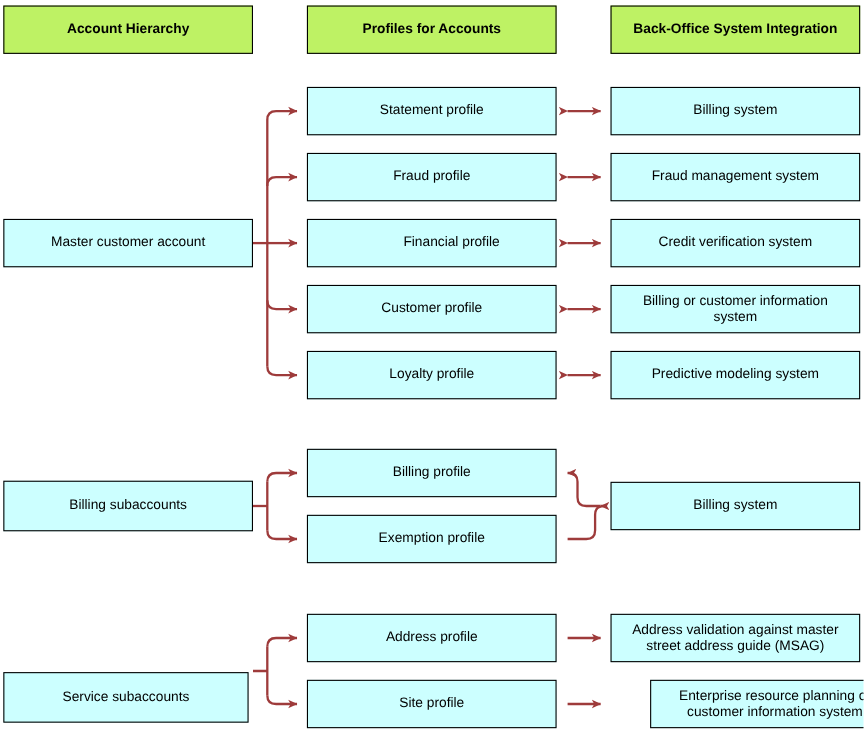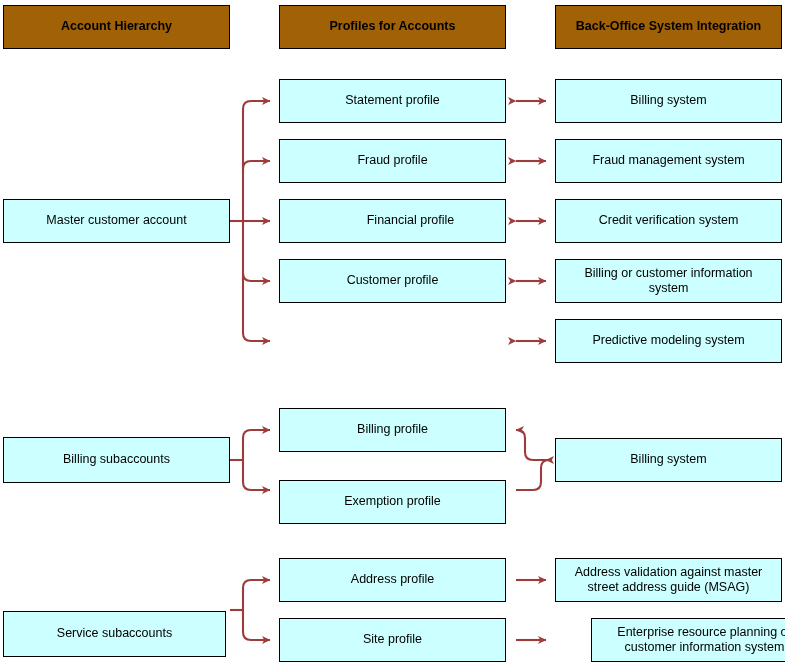--- a/index.html
+++ b/index.html
@@ -34,21 +34,21 @@
     display: flex;
     align-items: center;
     justify-content: center;
     text-align: center;
     color: #000000;
     line-height: 1.22;
     padding: 2px 6px;
     z-index: 2;
   }
   .node.header {
-    background: #a16207;
+    background: #bef264;
     font-weight: bold;
     font-size: 12.5px;
   }
   .node.box {
     background: #CCFFFF;
     font-size: 12.5px;
   }
   .node-label {
     display: block;
     white-space: pre-line;
@@ -129,20 +129,23 @@
   </div>
   <div class="node box" style="left:279px; top:139px; width:227px; height:44px;text-align:center;">
     <span class="node-label">Fraud profile</span>
   </div>
   <div class="node box" style="left:279px; top:199px; width:227px; height:44px;padding-left:42px;">
     <span class="node-label">Financial profile</span>
   </div>
   <div class="node box" style="left:279px; top:259px; width:227px; height:44px;">
     <span class="node-label">Customer profile</span>
   </div>
+  <div class="node box" style="left:279px; top:319px; width:227px; height:44px;">
+    <span class="node-label">Loyalty profile</span>
+  </div>
 
   <div class="node box" style="left:555px; top:79px;  width:227px; height:44px;">
     <span class="node-label">Billing system</span>
   </div>
   <div class="node box" style="left:555px; top:139px; width:227px; height:44px;">
     <span class="node-label">Fraud management system</span>
   </div>
   <div class="node box" style="left:555px; top:199px; width:227px; height:44px;">
     <span class="node-label">Credit verification system</span>
   </div>
@@ -153,21 +156,21 @@
   <div class="node box" style="left:555px; top:319px; width:227px; height:44px;">
     <span class="node-label">Predictive modeling system</span>
   </div>
 
   <div class="node box" style="left:3px; top:437px; width:227px; height:46px;">
     <span class="node-label">Billing subaccounts</span>
   </div>
   <div class="node box" style="left:279px; top:408px; width:227px; height:44px;">
     <span class="node-label">Billing profile</span>
   </div>
-  <div class="node box" style="left:279px; top:468px; width:227px; height:44px;margin-top:12px;">
+  <div class="node box" style="left:279px; top:468px; width:227px; height:44px;">
     <span class="node-label">Exemption profile</span>
   </div>
   <div class="node box" style="left:555px; top:438px; width:227px; height:44px;">
     <span class="node-label">Billing system</span>
   </div>
 
   <div class="node box" style="left:3px; top:586px; width:223px; height:46px;margin-top:25px;">
     <span class="node-label">Service subaccounts</span>
   </div>
   <div class="node box" style="left:279px; top:558px; width:227px; height:44px;">

